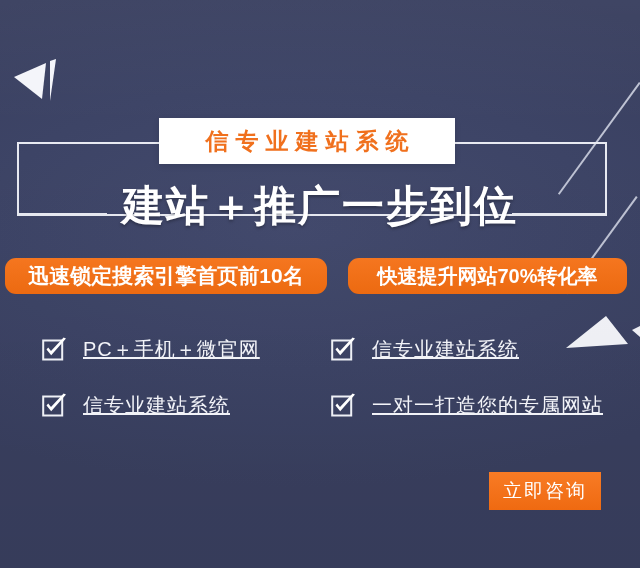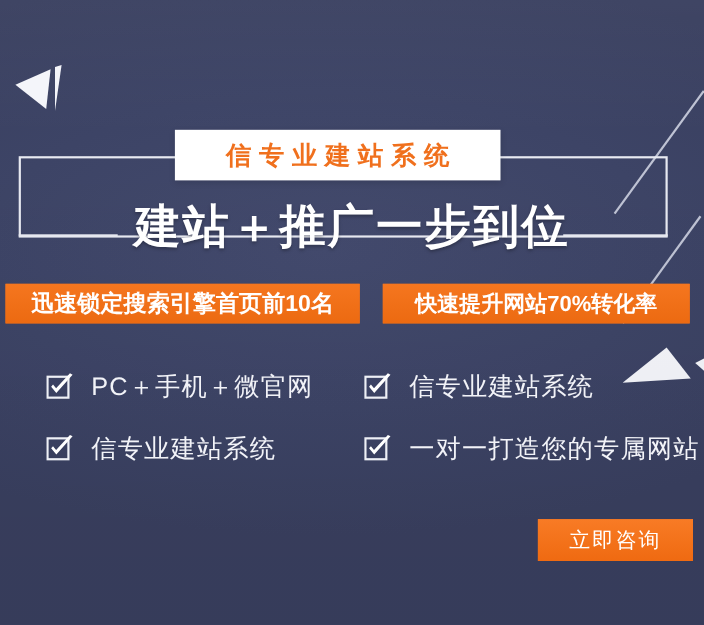--- a/index.html
+++ b/index.html
@@ -140,20 +140,21 @@
   .ob {
     position: absolute;
     top: 258px;
     height: 36px;
     background: #f0701d;
     background-image: linear-gradient(180deg, #f5761f 0%, #ec6a11 100%);
     display: flex;
     align-items: center;
     justify-content: center;
     z-index: 3;
+    border-radius: 11px;
   }
   .ob-1 { left: 5px;   width: 322px; }
   .ob-2 { left: 348px; width: 279px; }
   .ob-text {
     color: #ffffff;
     font-size: 21px;
     font-weight: 700;
     white-space: nowrap;
     letter-spacing: 0px;
   }
@@ -182,32 +183,33 @@
   .check-icon {
     width: 25px;
     height: 25px;
     flex: 0 0 25px;
     position: relative;
   }
   .check-icon svg { display: block; }
 
   .feat-label {
     color: #f2f3f8;
-    font-size: 23px;
+    font-size: 20px;
     font-weight: 400;
     white-space: nowrap;
     letter-spacing: 1px;
+    text-decoration: underline;
   }
 
   
   .cta {
     position: absolute;
     left: 489px;
     top: 472px;
-    width: 141px;
+    width: 112px;
     height: 38px;
     background: #f4731f;
     background-image: linear-gradient(180deg, #f87b25 0%, #ef6a11 100%);
     display: flex;
     align-items: center;
     justify-content: center;
     cursor: pointer;
     z-index: 6;
     border: none;
   }

